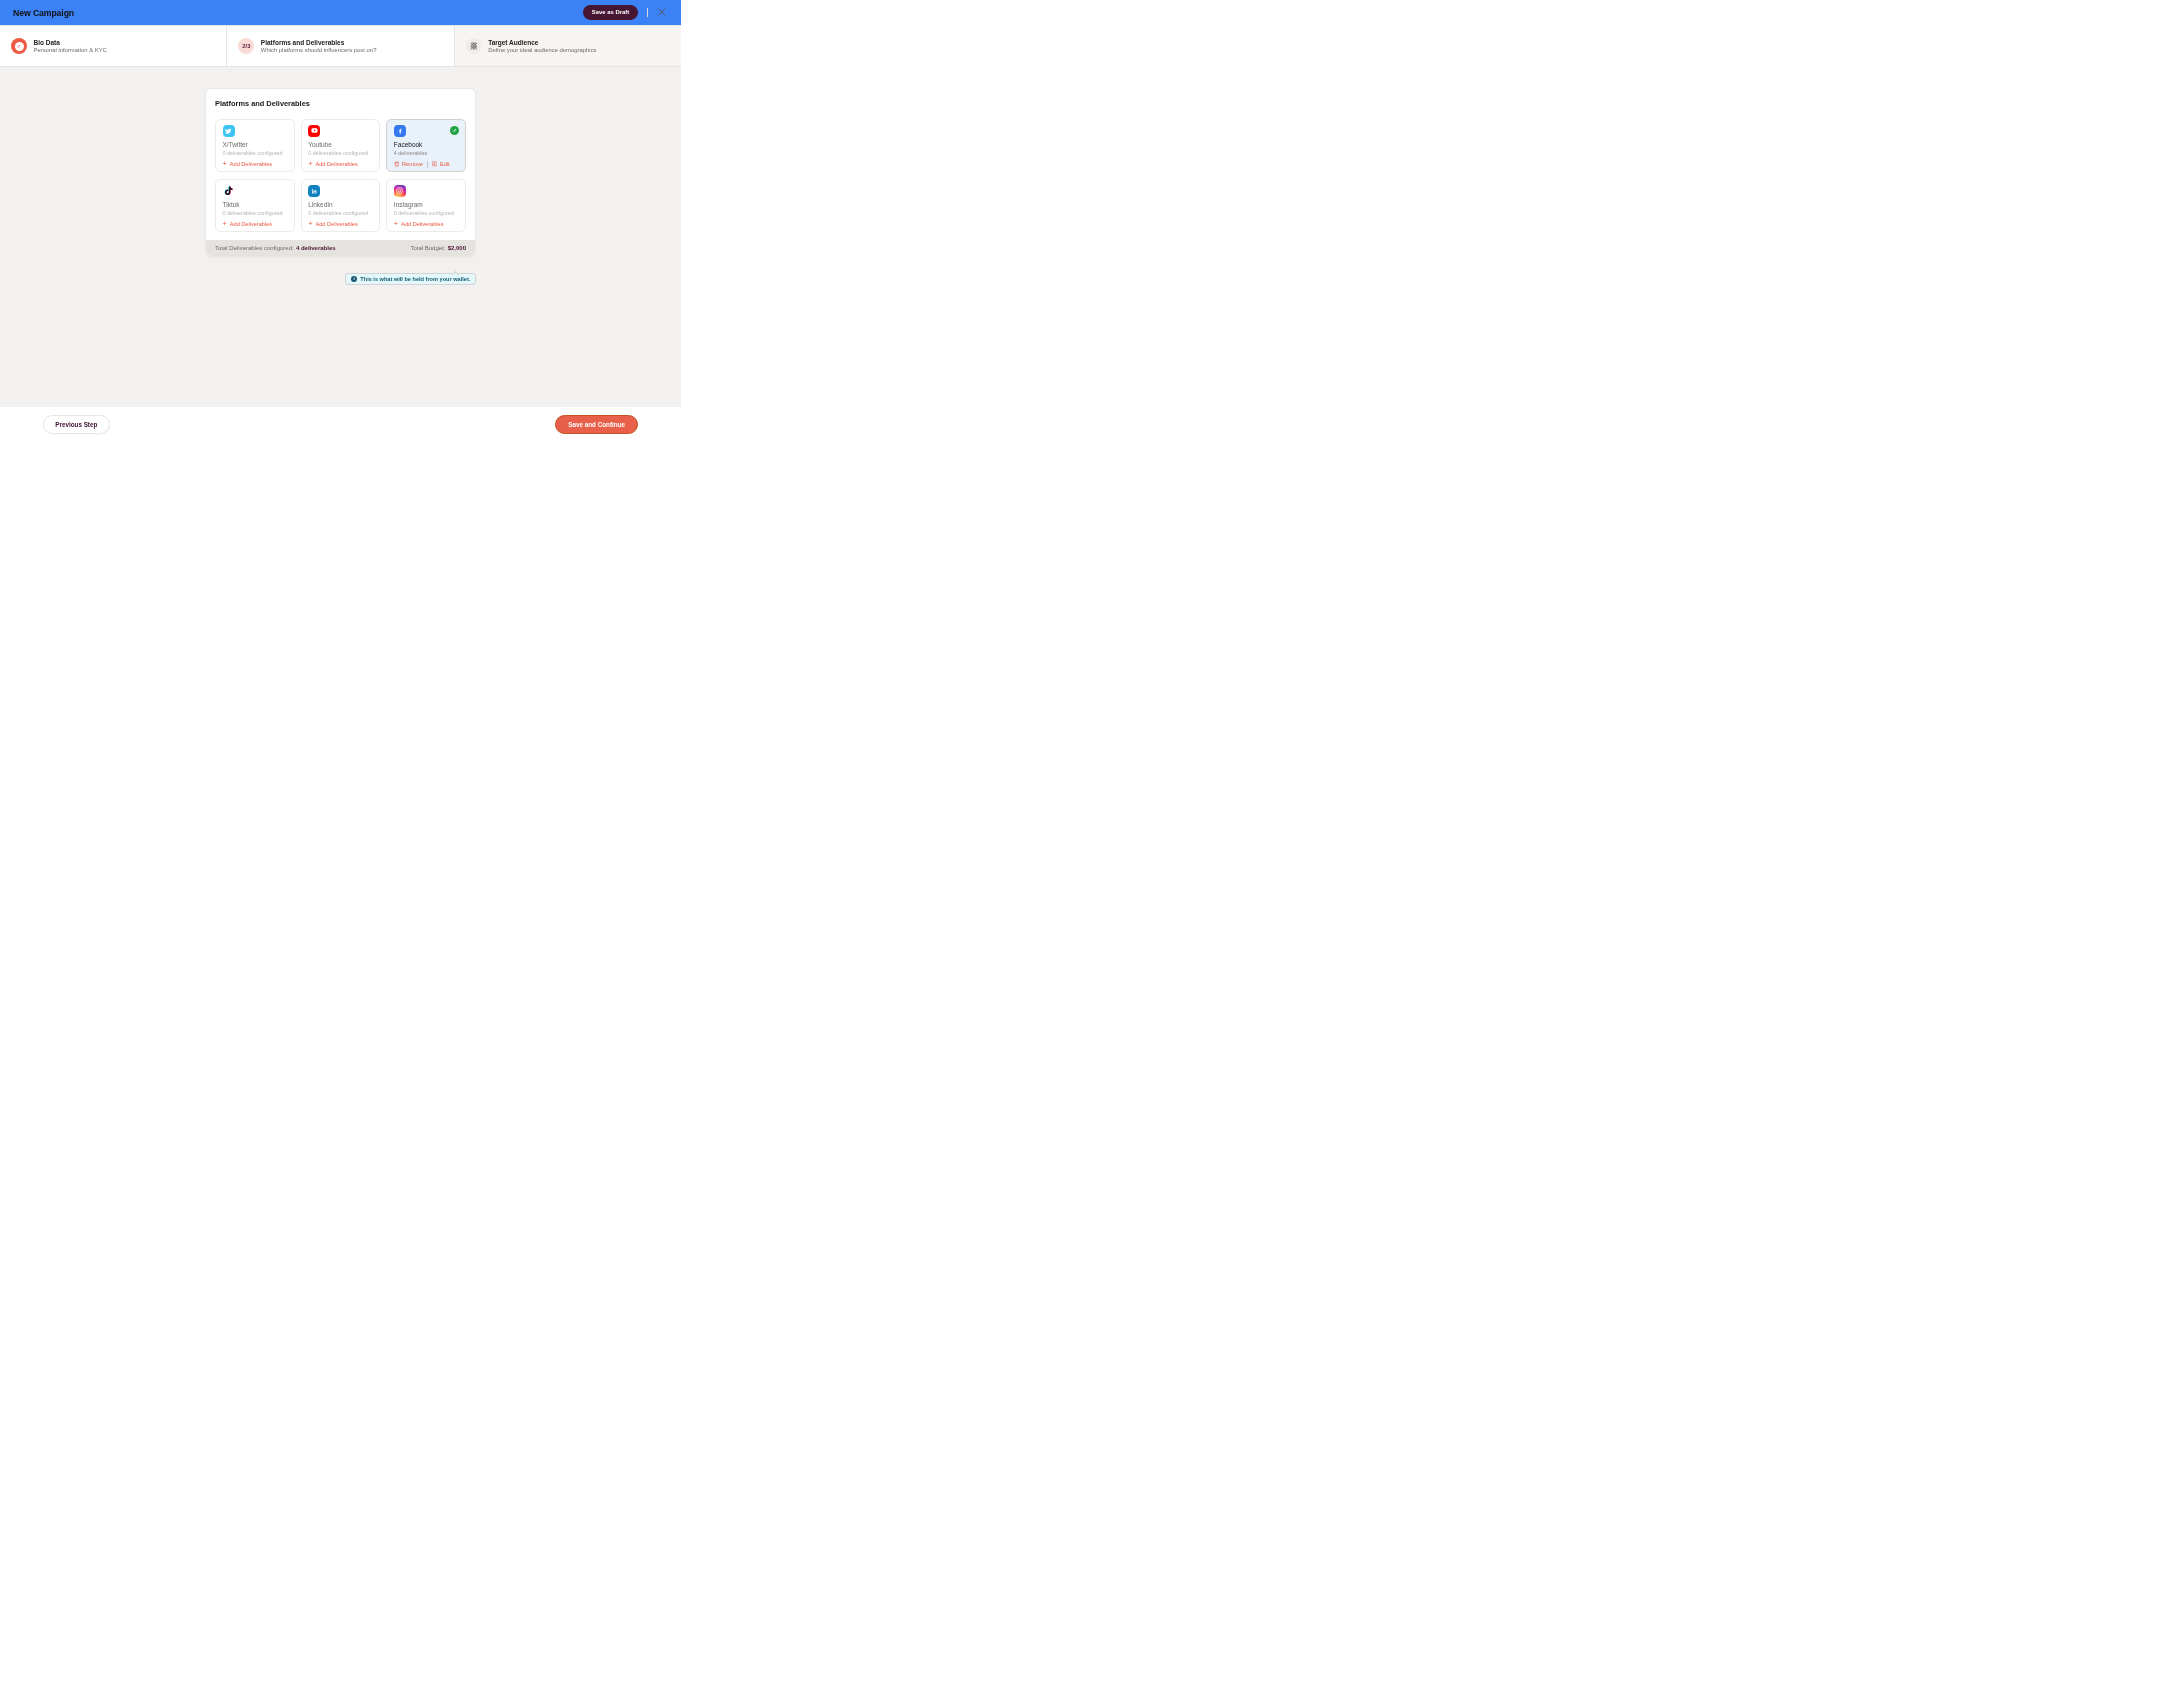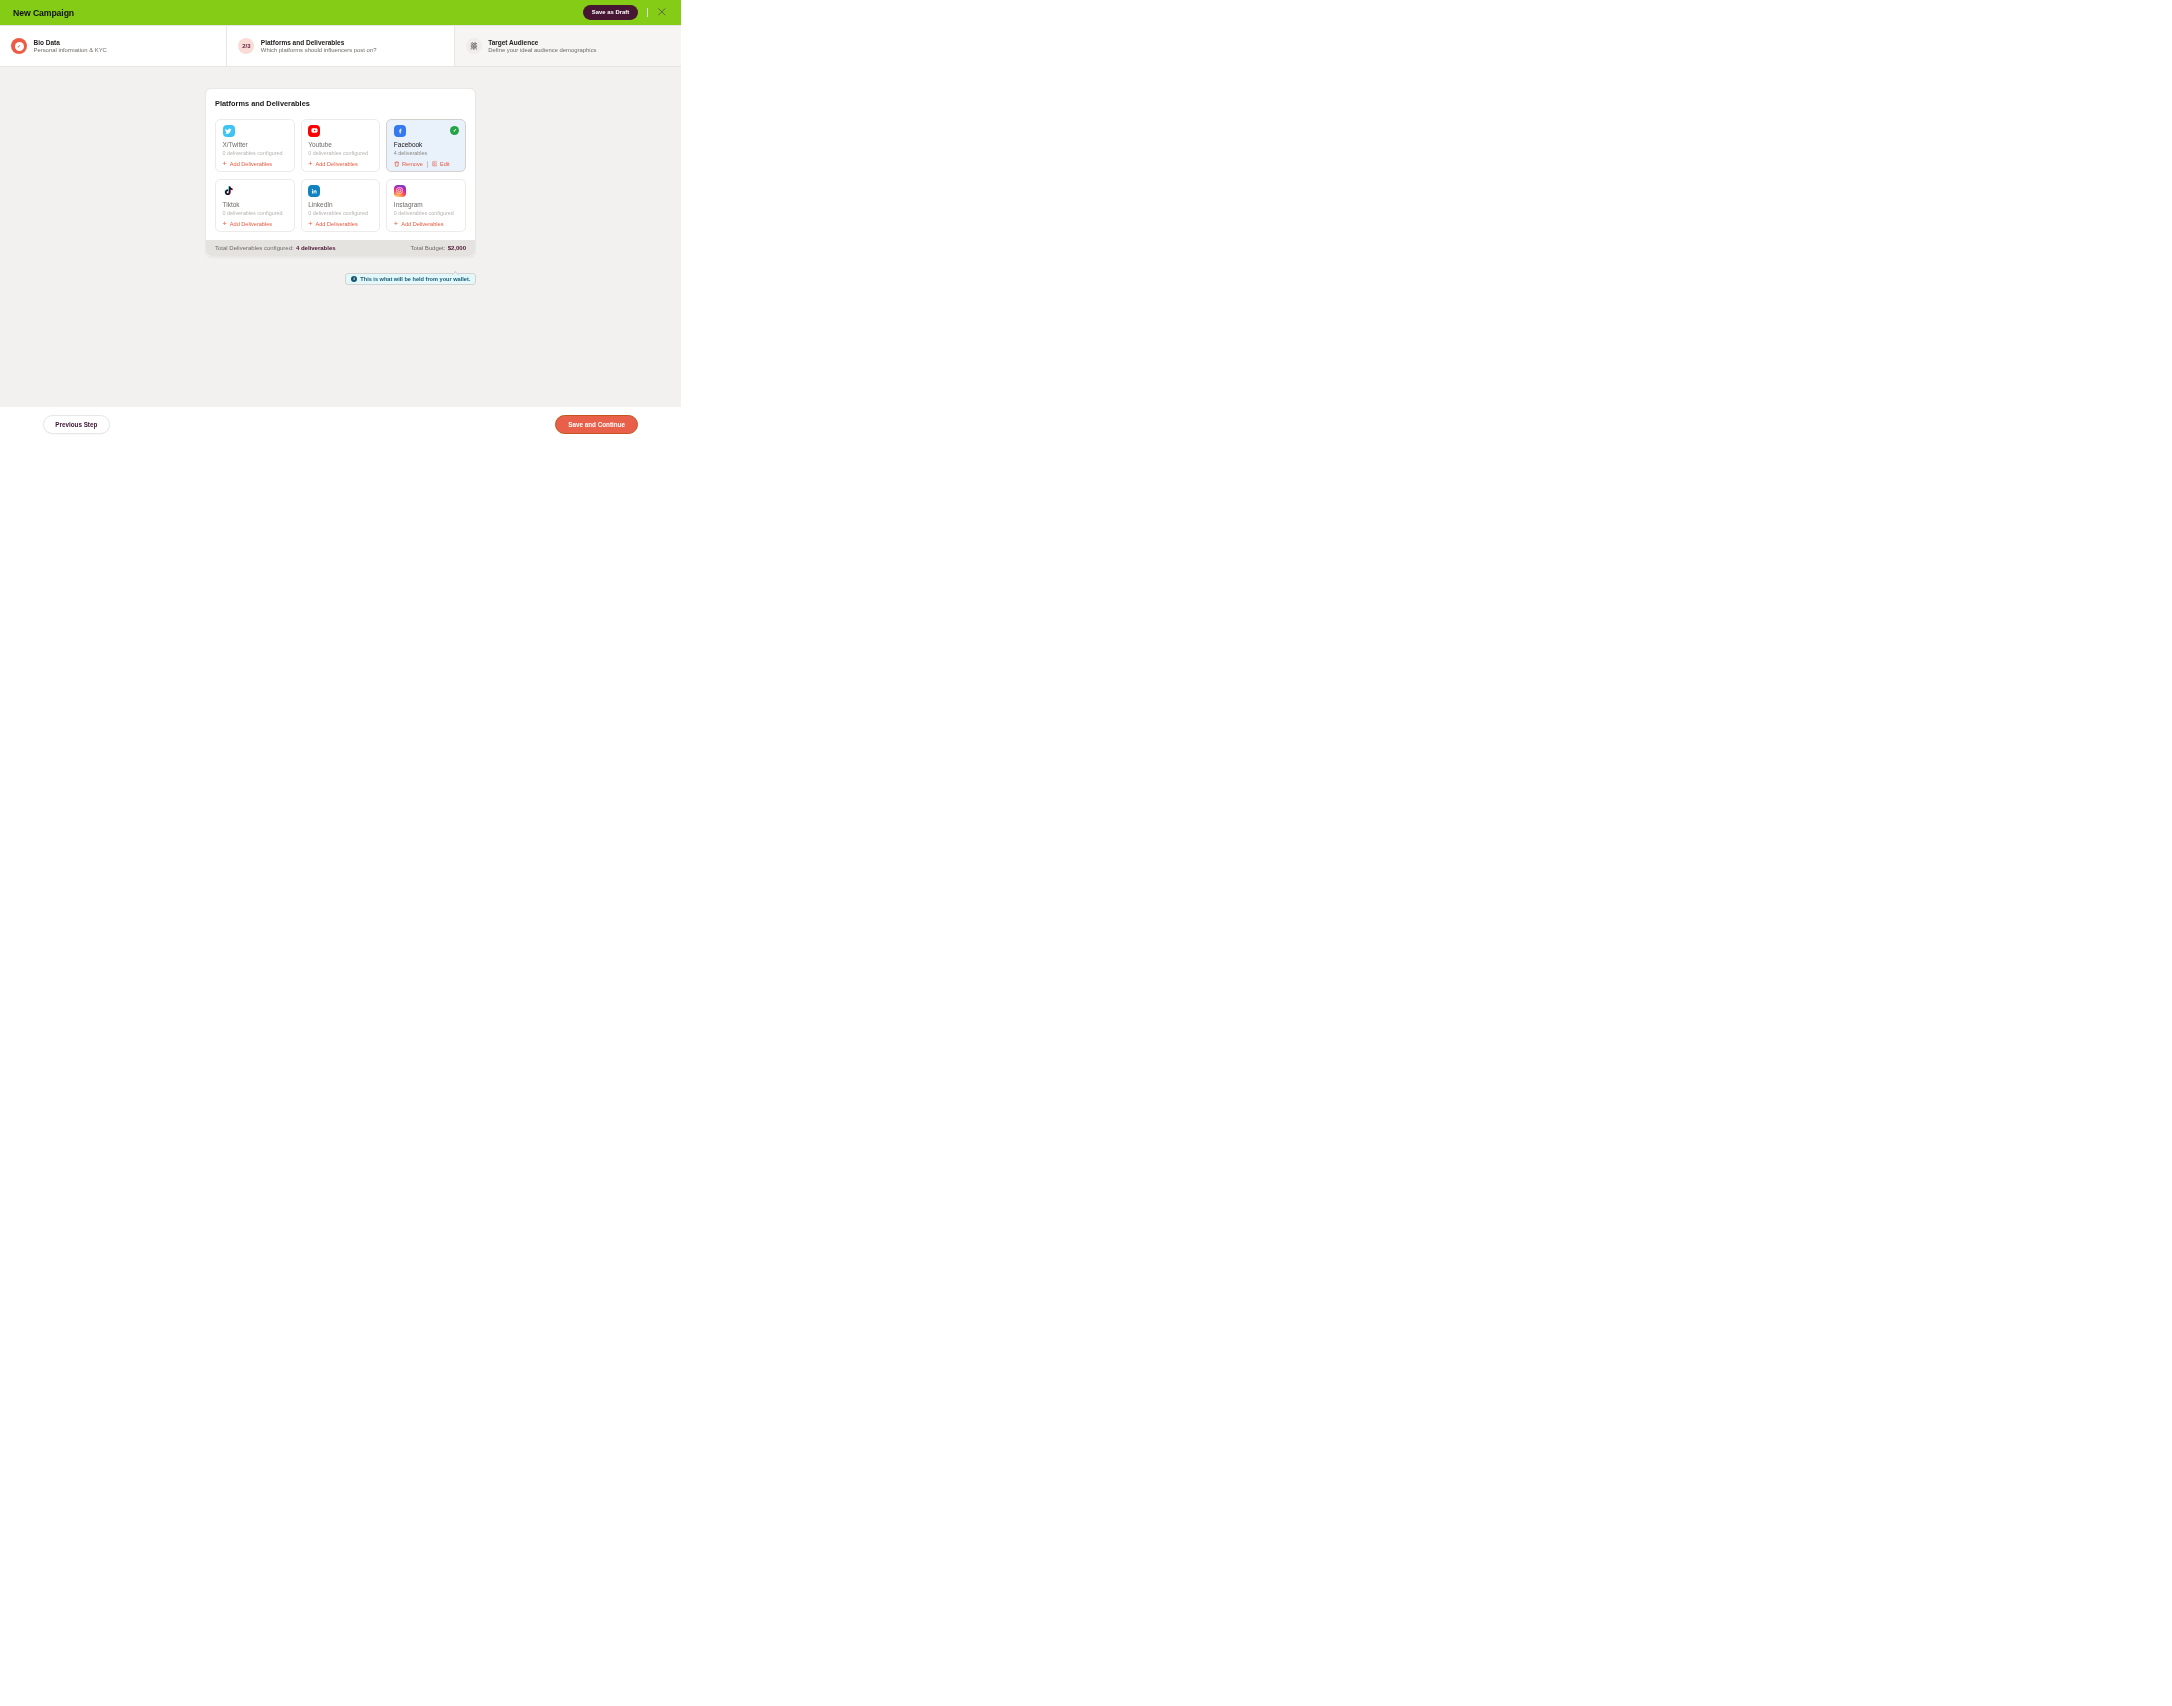--- a/index.html
+++ b/index.html
@@ -5,21 +5,21 @@
   * { margin:0; padding:0; box-sizing:border-box; }
   html,body { width:681px; height:442px; }
   body {
     font-family:"Liberation Sans", sans-serif;
     background:#ffffff; color:#1b1917; overflow:hidden; position:relative;
   }
 
   
   .header {
     height:26px; display:flex; align-items:center;
-    padding:0 14px 0 13px; border-bottom:0.4px solid #e8e6e4; background:#84cc16;
+    padding:0 14px 0 13px; border-bottom:0.4px solid #e8e6e4; background:#3b82f6;
   }
   .page-title { font-size:8.7px; font-weight:700; color:#121212; letter-spacing:-0.1px; }
   .header-right { margin-left:auto; display:flex; align-items:center; gap:9.6px; }
   .btn-draft {
     background:#471633; color:#fff; border:none; border-radius:7.4px;
     height:14.3px; padding:0 8.7px; font-size:5.9px; font-weight:700;
     font-family:"Liberation Sans", sans-serif; cursor:pointer;
   }
   .header-divider { width:0.4px; height:9.6px; background:#dcdad8; }
   .close-btn { background:none; border:none; cursor:pointer; display:flex; align-items:center; }

